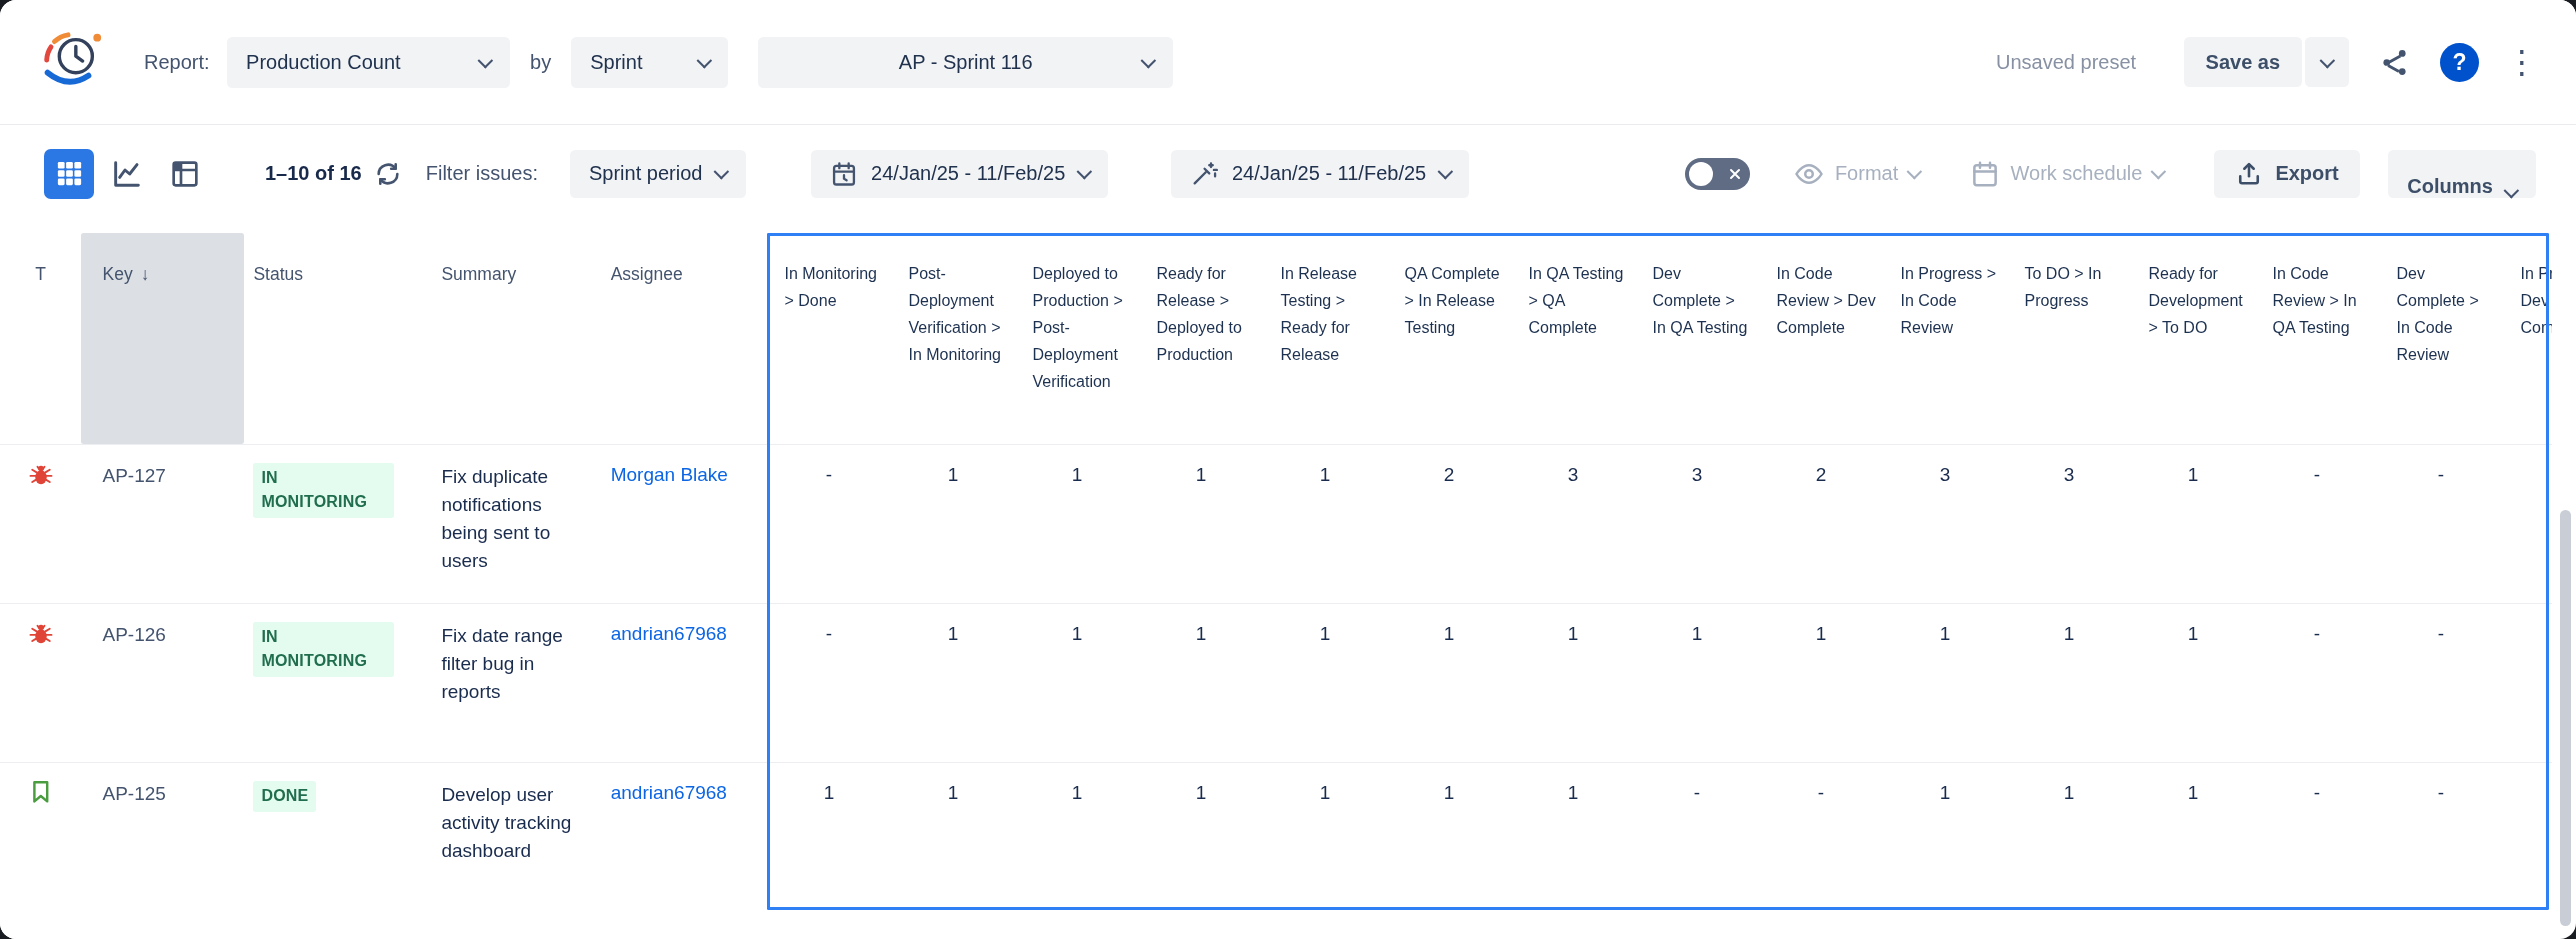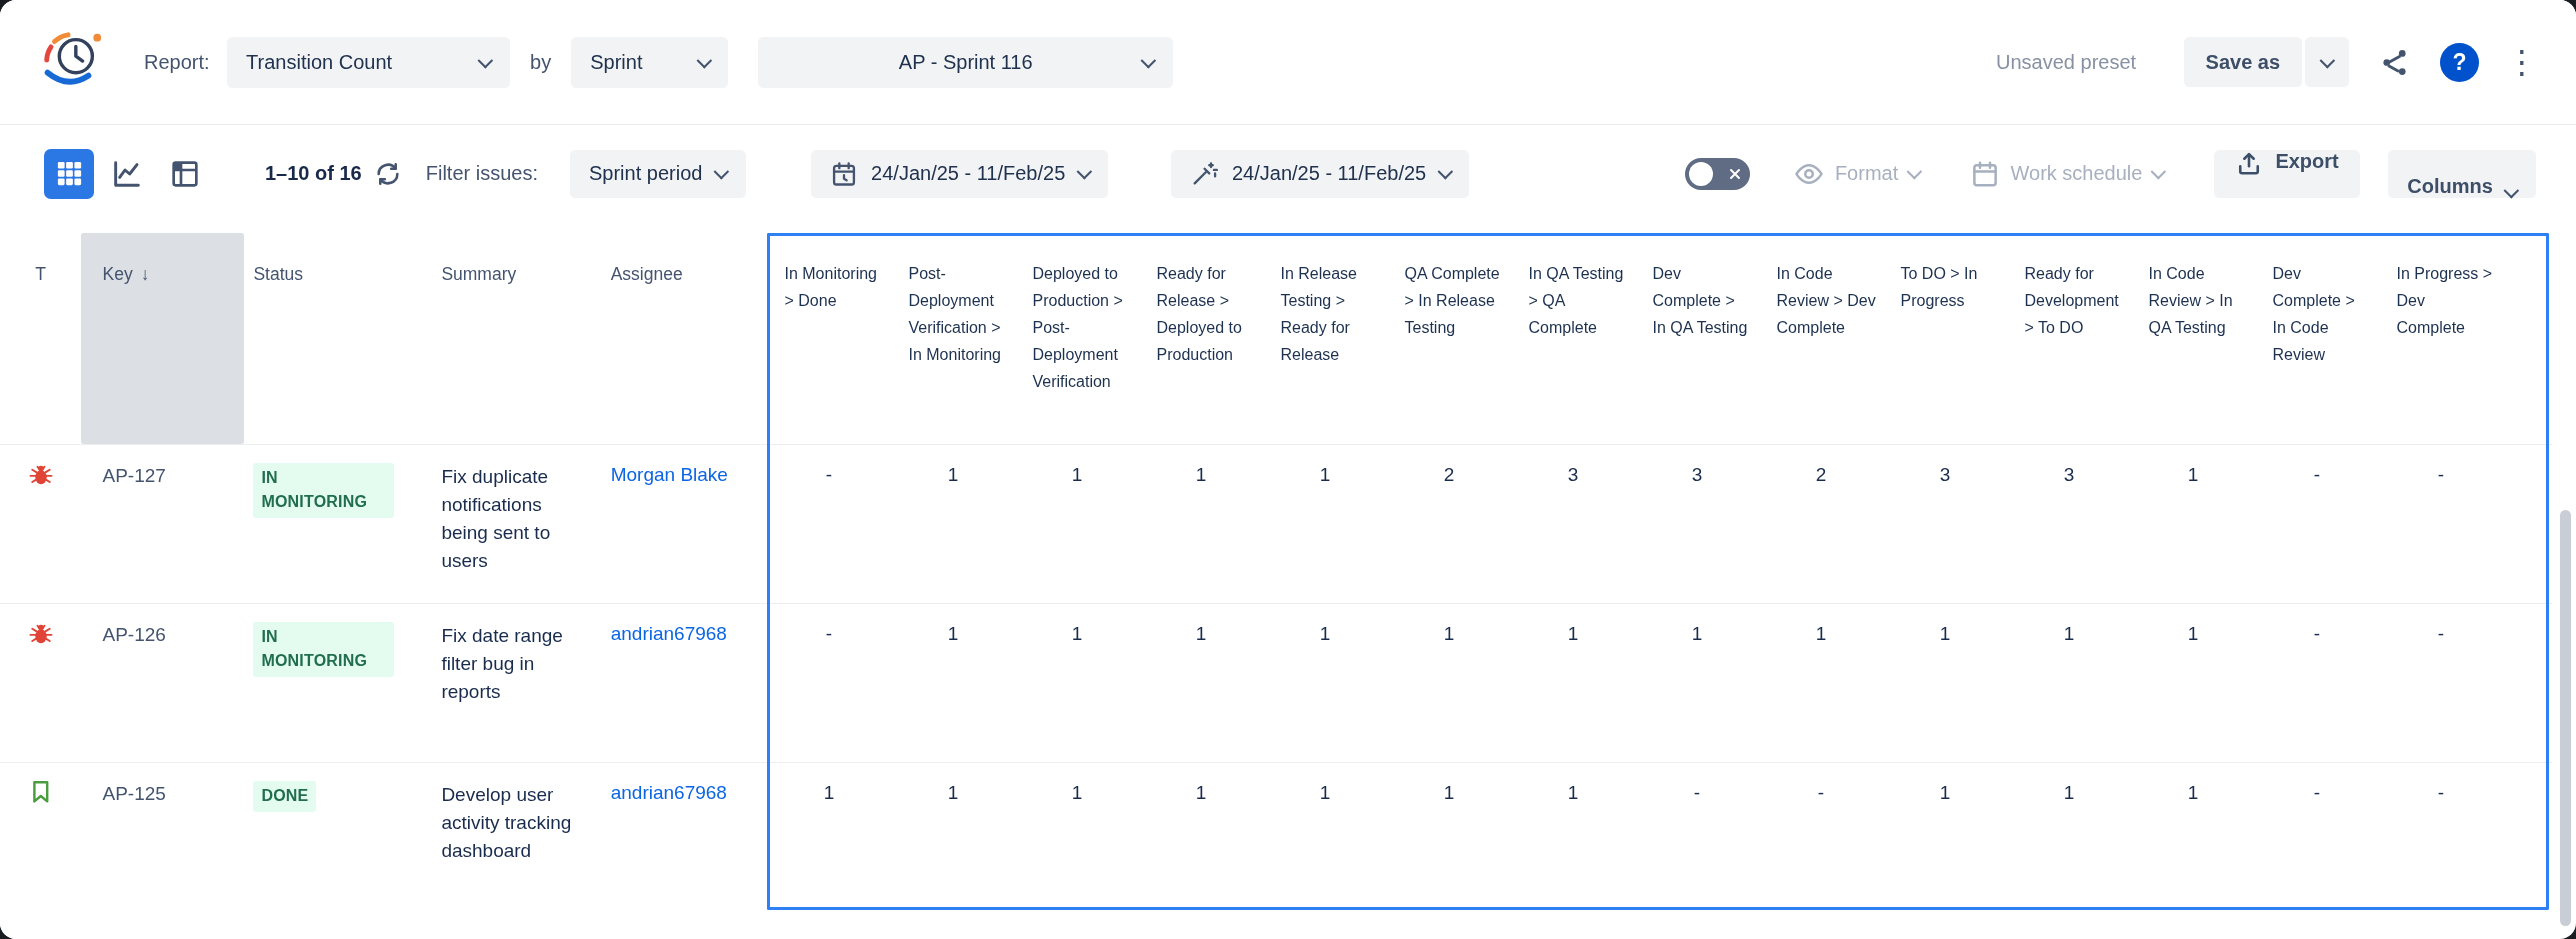--- a/index.html
+++ b/index.html
@@ -57,21 +57,21 @@
   .pill svg,.pill .chev{color:#44546f}
   .p1{margin-left:32px}.p2{margin-left:65px}.p3{margin-left:63px}
   .toggle{margin-left:auto;width:65px;height:32px;border:0;border-radius:17.5px;background:#5f6c84;
           position:relative;flex:0 0 auto}
   .toggle .knob{position:absolute;left:4px;top:4px;width:24px;height:24px;border-radius:50%;background:#fff}
   .toggle svg{position:absolute;right:7.4px;top:8px;color:#fff}
   .ghost{display:inline-flex;align-items:center;gap:10.8px;border:0;background:none;color:#a7b0bf;
          font-size:20px;font-weight:500;margin-left:38px;white-space:nowrap;cursor:default}
   .ghost .chev{color:#a7b0bf}
   .export{margin-left:44px;height:48px;border:0;border-radius:5.4px;background:#f2f3f5;color:#3d4f68;
-          display:inline-flex;gap:12px;padding:0 21.5px;font-size:20px;font-weight:700}
+          display:inline-flex;align-items:center;gap:12px;padding:0 21.5px;font-size:20px;font-weight:700}
   .colsbtn{margin-left:28px;height:48px;border:0;border-radius:5.4px;background:#f2f3f5;color:#3d4f68;
           display:inline-flex;align-items:flex-end;gap:13.5px;padding:0 19px;font-size:20px;font-weight:700}
 
   
   .table-area{position:absolute;left:0;top:222px;width:2552px;bottom:0;overflow:hidden;background:#fff}
   .grid{display:grid;grid-template-columns:81px 163px 192px 168px 163px repeat(15,124px);width:2624px}
   .thead{margin-top:11.4px;height:211px;box-sizing:border-box}
   .hc{font-size:17.5px;color:#44546f;padding-top:31px;box-sizing:border-box}
   .t-h{text-align:center}
   .key-h{background:#dcdfe4;border-radius:2.7px;display:flex;align-items:flex-start;gap:8px;
@@ -111,21 +111,21 @@
         <path d="M13 47 q21 17 42 3" stroke="#1769d6" stroke-width="6" fill="none" stroke-linecap="round"></path>
         <circle cx="42" cy="30" r="17" fill="#fff" stroke="#33415c" stroke-width="3.5"></circle>
         <path d="M42 20v10l7 5" stroke="#33415c" stroke-width="3.5" fill="none" stroke-linecap="round" stroke-linejoin="round"></path>
         <circle cx="64" cy="11" r="4" fill="#f08c38"></circle>
       </svg>
     </span>
 
     <span class="lbl">Report:</span>
 
     <button class="select w-report">
-      <span>Transition Count</span>
+      <span>Production Count</span>
       <i class="chev"></i>
     </button>
 
     <span class="lbl by">by</span>
 
     <button class="select w-group">
       <span>Sprint</span>
       <i class="chev"></i>
     </button>
 
@@ -287,20 +287,21 @@
 
     <div class="hc tcol-head">In Monitoring &gt; Done</div>
         <div class="hc tcol-head">Post-Deployment Verification &gt; In Monitoring</div>
         <div class="hc tcol-head">Deployed to Production &gt; Post-Deployment Verification</div>
         <div class="hc tcol-head">Ready for Release &gt; Deployed to Production</div>
         <div class="hc tcol-head">In Release Testing &gt; Ready for Release</div>
         <div class="hc tcol-head">QA Complete &gt; In Release Testing</div>
         <div class="hc tcol-head">In QA Testing &gt; QA Complete</div>
         <div class="hc tcol-head">Dev Complete &gt; In QA Testing</div>
         <div class="hc tcol-head">In Code Review &gt; Dev Complete</div>
+        <div class="hc tcol-head">In Progress &gt; In Code Review</div>
         <div class="hc tcol-head">To DO &gt; In Progress</div>
         <div class="hc tcol-head">Ready for Development &gt; To DO</div>
         <div class="hc tcol-head">In Code Review &gt; In QA Testing</div>
         <div class="hc tcol-head">Dev Complete &gt; In Code Review</div>
         <div class="hc tcol-head">In Progress &gt; Dev Complete</div>
       </div>
 
     <div id="tbody">
         <div class="trow grid">
           <div class="cell t-cell bug">

